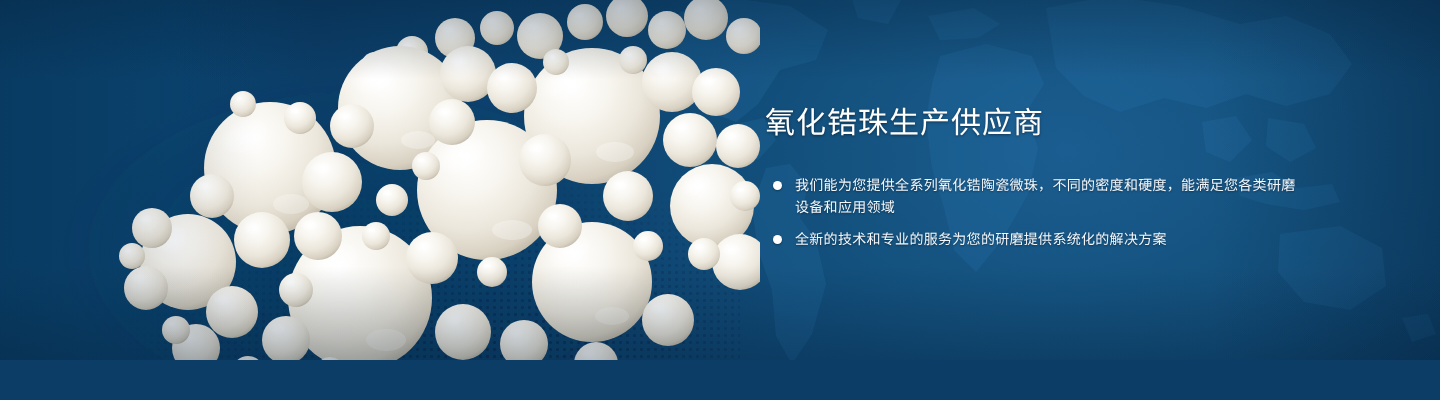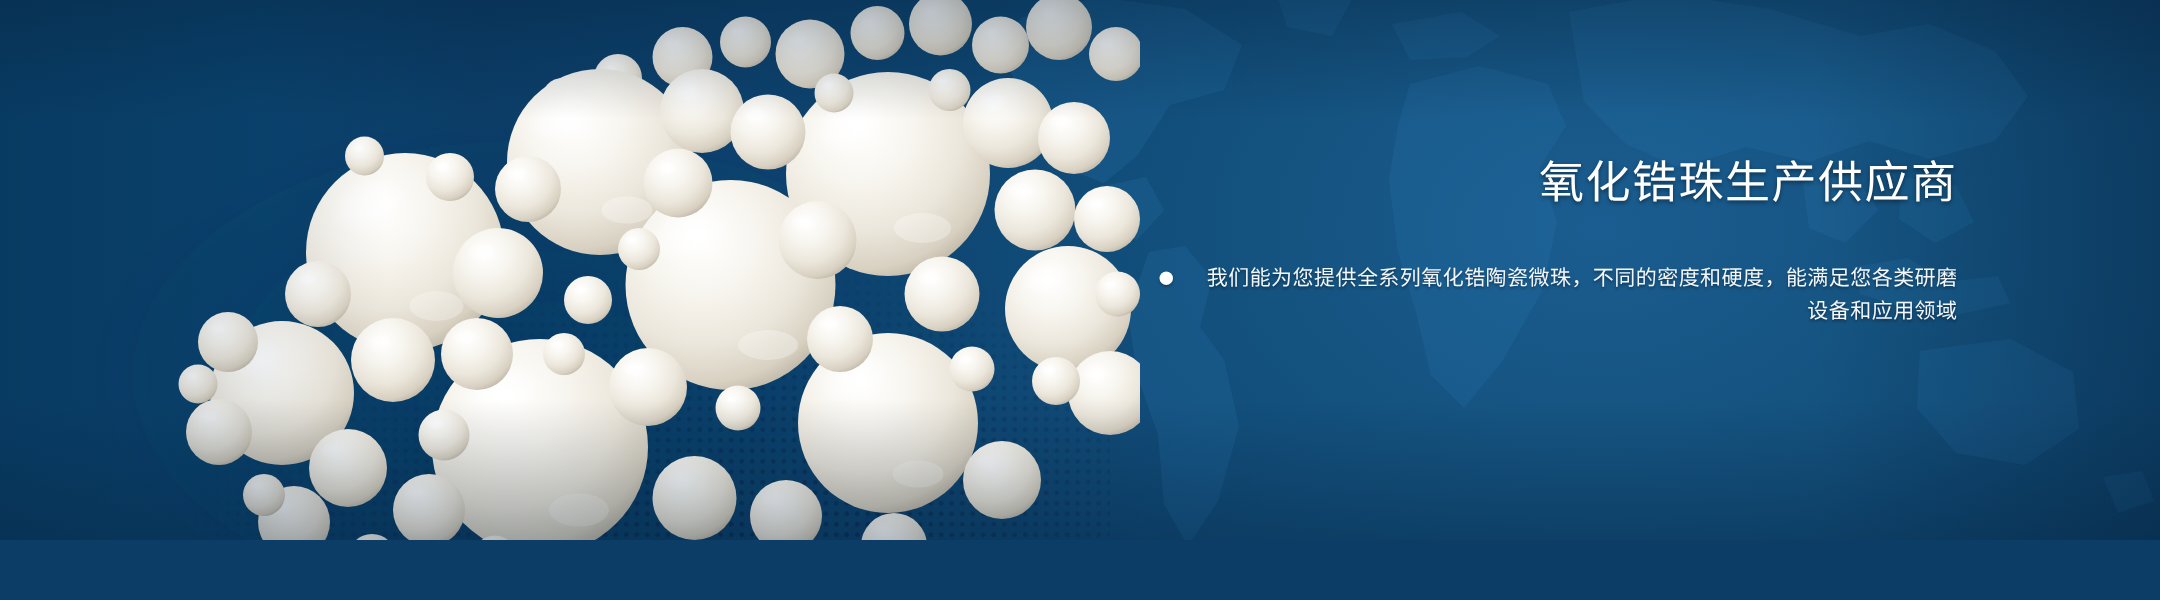--- a/index.html
+++ b/index.html
@@ -11,21 +11,20 @@
   body {
     font-family: "Liberation Sans", "DejaVu Sans", sans-serif;
   }
 
   .banner {
     position: relative;
     width: 1440px;
     height: 360px;
     overflow: hidden;
     background: #6d28d9;
-    text-align: right;
   }
 
   
   .bg-base {
     position: absolute;
     inset: 0;
     background:
       radial-gradient(ellipse 900px 620px at 74% 42%, #1b5d90 0%, #14527f 26%, #0d4470 55%, #0a3a63 100%),
       linear-gradient(90deg, #0a4470 0%, #0a4470 14%, #0c4874 34%, #125488 56%, #0e4a78 78%, #0a4069 100%);
   }
@@ -331,16 +330,20 @@
   <div class="bg-vignette"></div>
 
   <div class="copy">
     <h1 class="headline">氧化锆珠生产供应商</h1>
 
     <ul class="bullets">
       <li class="bullet">
         <span class="bullet-dot"></span>
         <span class="bullet-text">我们能为您提供全系列氧化锆陶瓷微珠，不同的密度和硬度，能满足您各类研磨设备和应用领域</span>
       </li>
+      <li class="bullet">
+        <span class="bullet-dot"></span>
+        <span class="bullet-text">全新的技术和专业的服务为您的研磨提供系统化的解决方案</span>
+      </li>
     </ul>
   </div>
 
 </div>
 
 </body></html>

